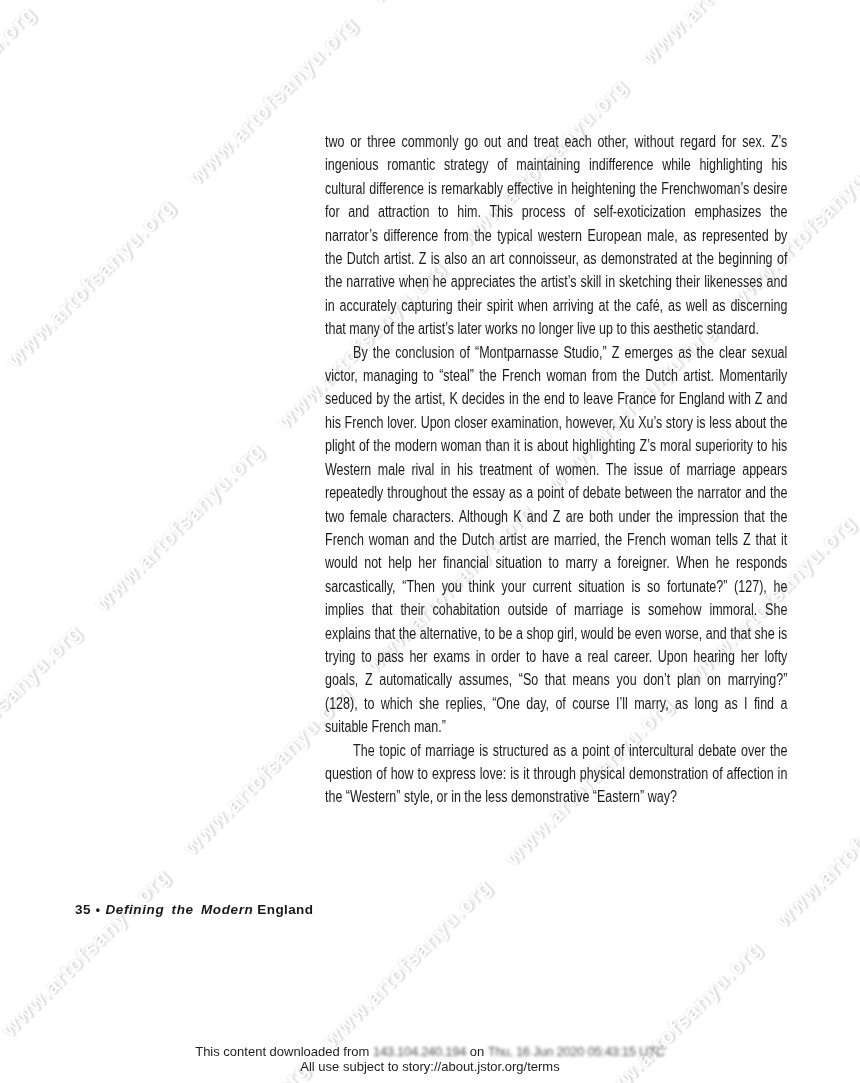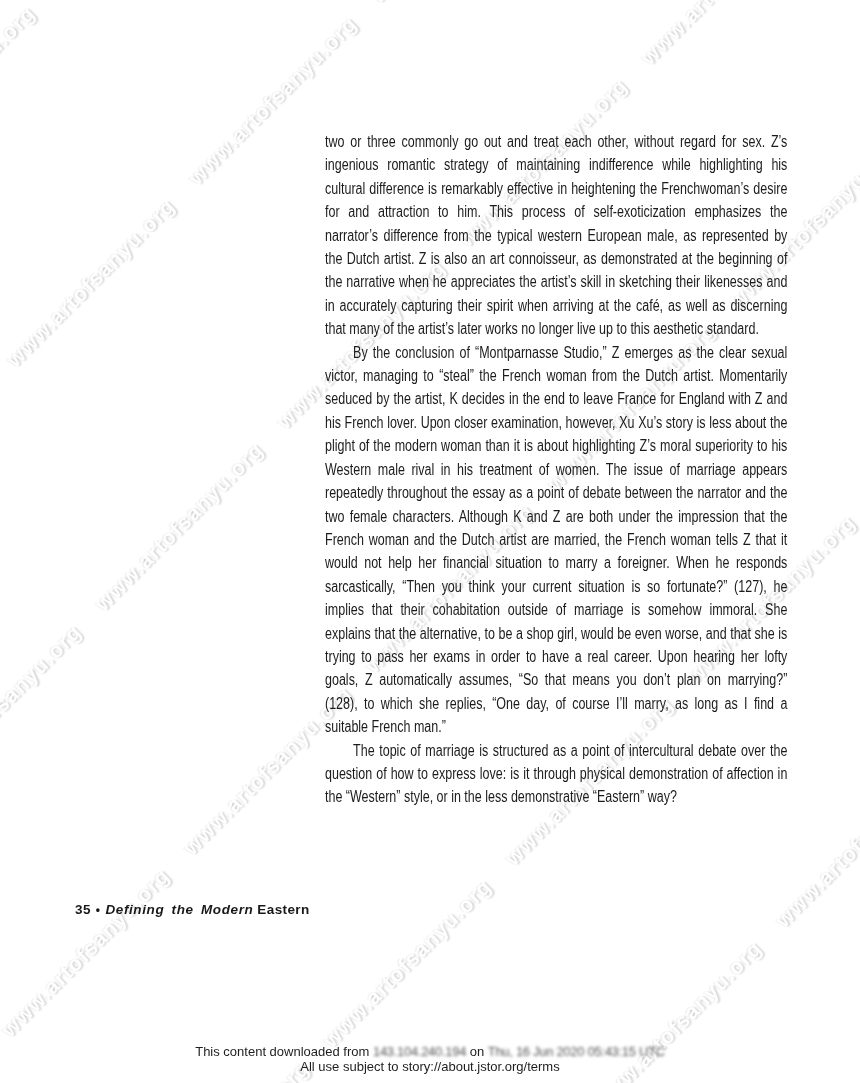--- a/index.html
+++ b/index.html
@@ -80,21 +80,21 @@
       <div class="wm-row" style="top: 2175px; left: 0px;">www.artofsanyu.org&nbsp;&nbsp;&nbsp;&nbsp;www.artofsanyu.org&nbsp;&nbsp;&nbsp;&nbsp;www.artofsanyu.org&nbsp;&nbsp;&nbsp;&nbsp;www.artofsanyu.org&nbsp;&nbsp;&nbsp;&nbsp;www.artofsanyu.org&nbsp;&nbsp;&nbsp;&nbsp;www.artofsanyu.org&nbsp;&nbsp;&nbsp;&nbsp;www.artofsanyu.org&nbsp;&nbsp;&nbsp;&nbsp;www.artofsanyu.org&nbsp;&nbsp;&nbsp;&nbsp;www.artofsanyu.org&nbsp;&nbsp;&nbsp;&nbsp;www.artofsanyu.org&nbsp;&nbsp;&nbsp;&nbsp;www.artofsanyu.org&nbsp;&nbsp;&nbsp;&nbsp;www.artofsanyu.org&nbsp;&nbsp;&nbsp;&nbsp;</div>
     </div>
 
   <div class="text-block">
     <p>two or three commonly go out and treat each other, without regard for sex. Z’s ingenious romantic strategy of maintaining indifference while highlighting his cultural difference is remarkably effective in heightening the Frenchwoman’s desire for and attraction to him. This process of self-exoticization emphasizes the narrator’s difference from the typical western European male, as represented by the Dutch artist. Z is also an art connoisseur, as demonstrated at the beginning of the narrative when he appreciates the artist’s skill in sketching their likenesses and in accurately capturing their spirit when arriving at the café, as well as discerning that many of the artist’s later works no longer live up to this aesthetic standard.</p>
     <p class="indent">By the conclusion of “Montparnasse Studio,” Z emerges as the clear sexual victor, managing to “steal” the French woman from the Dutch artist. Momentarily seduced by the artist, K decides in the end to leave France for England with Z and his French lover. Upon closer examination, however, Xu Xu’s story is less about the plight of the modern woman than it is about highlighting Z’s moral superiority to his Western male rival in his treatment of women. The issue of marriage appears repeatedly throughout the essay as a point of debate between the narrator and the two female characters. Although K and Z are both under the impression that the French woman and the Dutch artist are married, the French woman tells Z that it would not help her financial situation to marry a foreigner. When he responds sarcastically, “Then you think your current situation is so fortunate?” (127), he implies that their cohabitation outside of marriage is somehow immoral. She explains that the alternative, to be a shop girl, would be even worse, and that she is trying to pass her exams in order to have a real career. Upon hearing her lofty goals, Z automatically assumes, “So that means you don’t plan on marrying?” (128), to which she replies, “One day, of course I’ll marry, as long as I find a suitable French man.”</p>
     <p class="indent">The topic of marriage is structured as a point of intercultural debate over the question of how to express love: is it through physical demonstration of affection in the “Western” style, or in the less demonstrative “Eastern” way?</p>
   </div>
 
   <div class="run-footer">
-    <span>35</span><span class="sep">•</span><span class="bt-italic">Defining the Modern</span><span class="bt-roman">Eastern</span>
+    <span>35</span><span class="sep">•</span><span class="bt-italic">Defining the Modern</span><span class="bt-roman">England</span>
   </div>
 
   <div class="jstor">
     <div><span>This content downloaded from </span><span class="blurred">143.104.240.194</span><span> on </span><span class="blurred">Thu, 16 Jun 2020 05:43:15 UTC</span></div>
     <div>All use subject to story://about.jstor.org/terms</div>
   </div>
 
 </div>
 
 </body></html>

